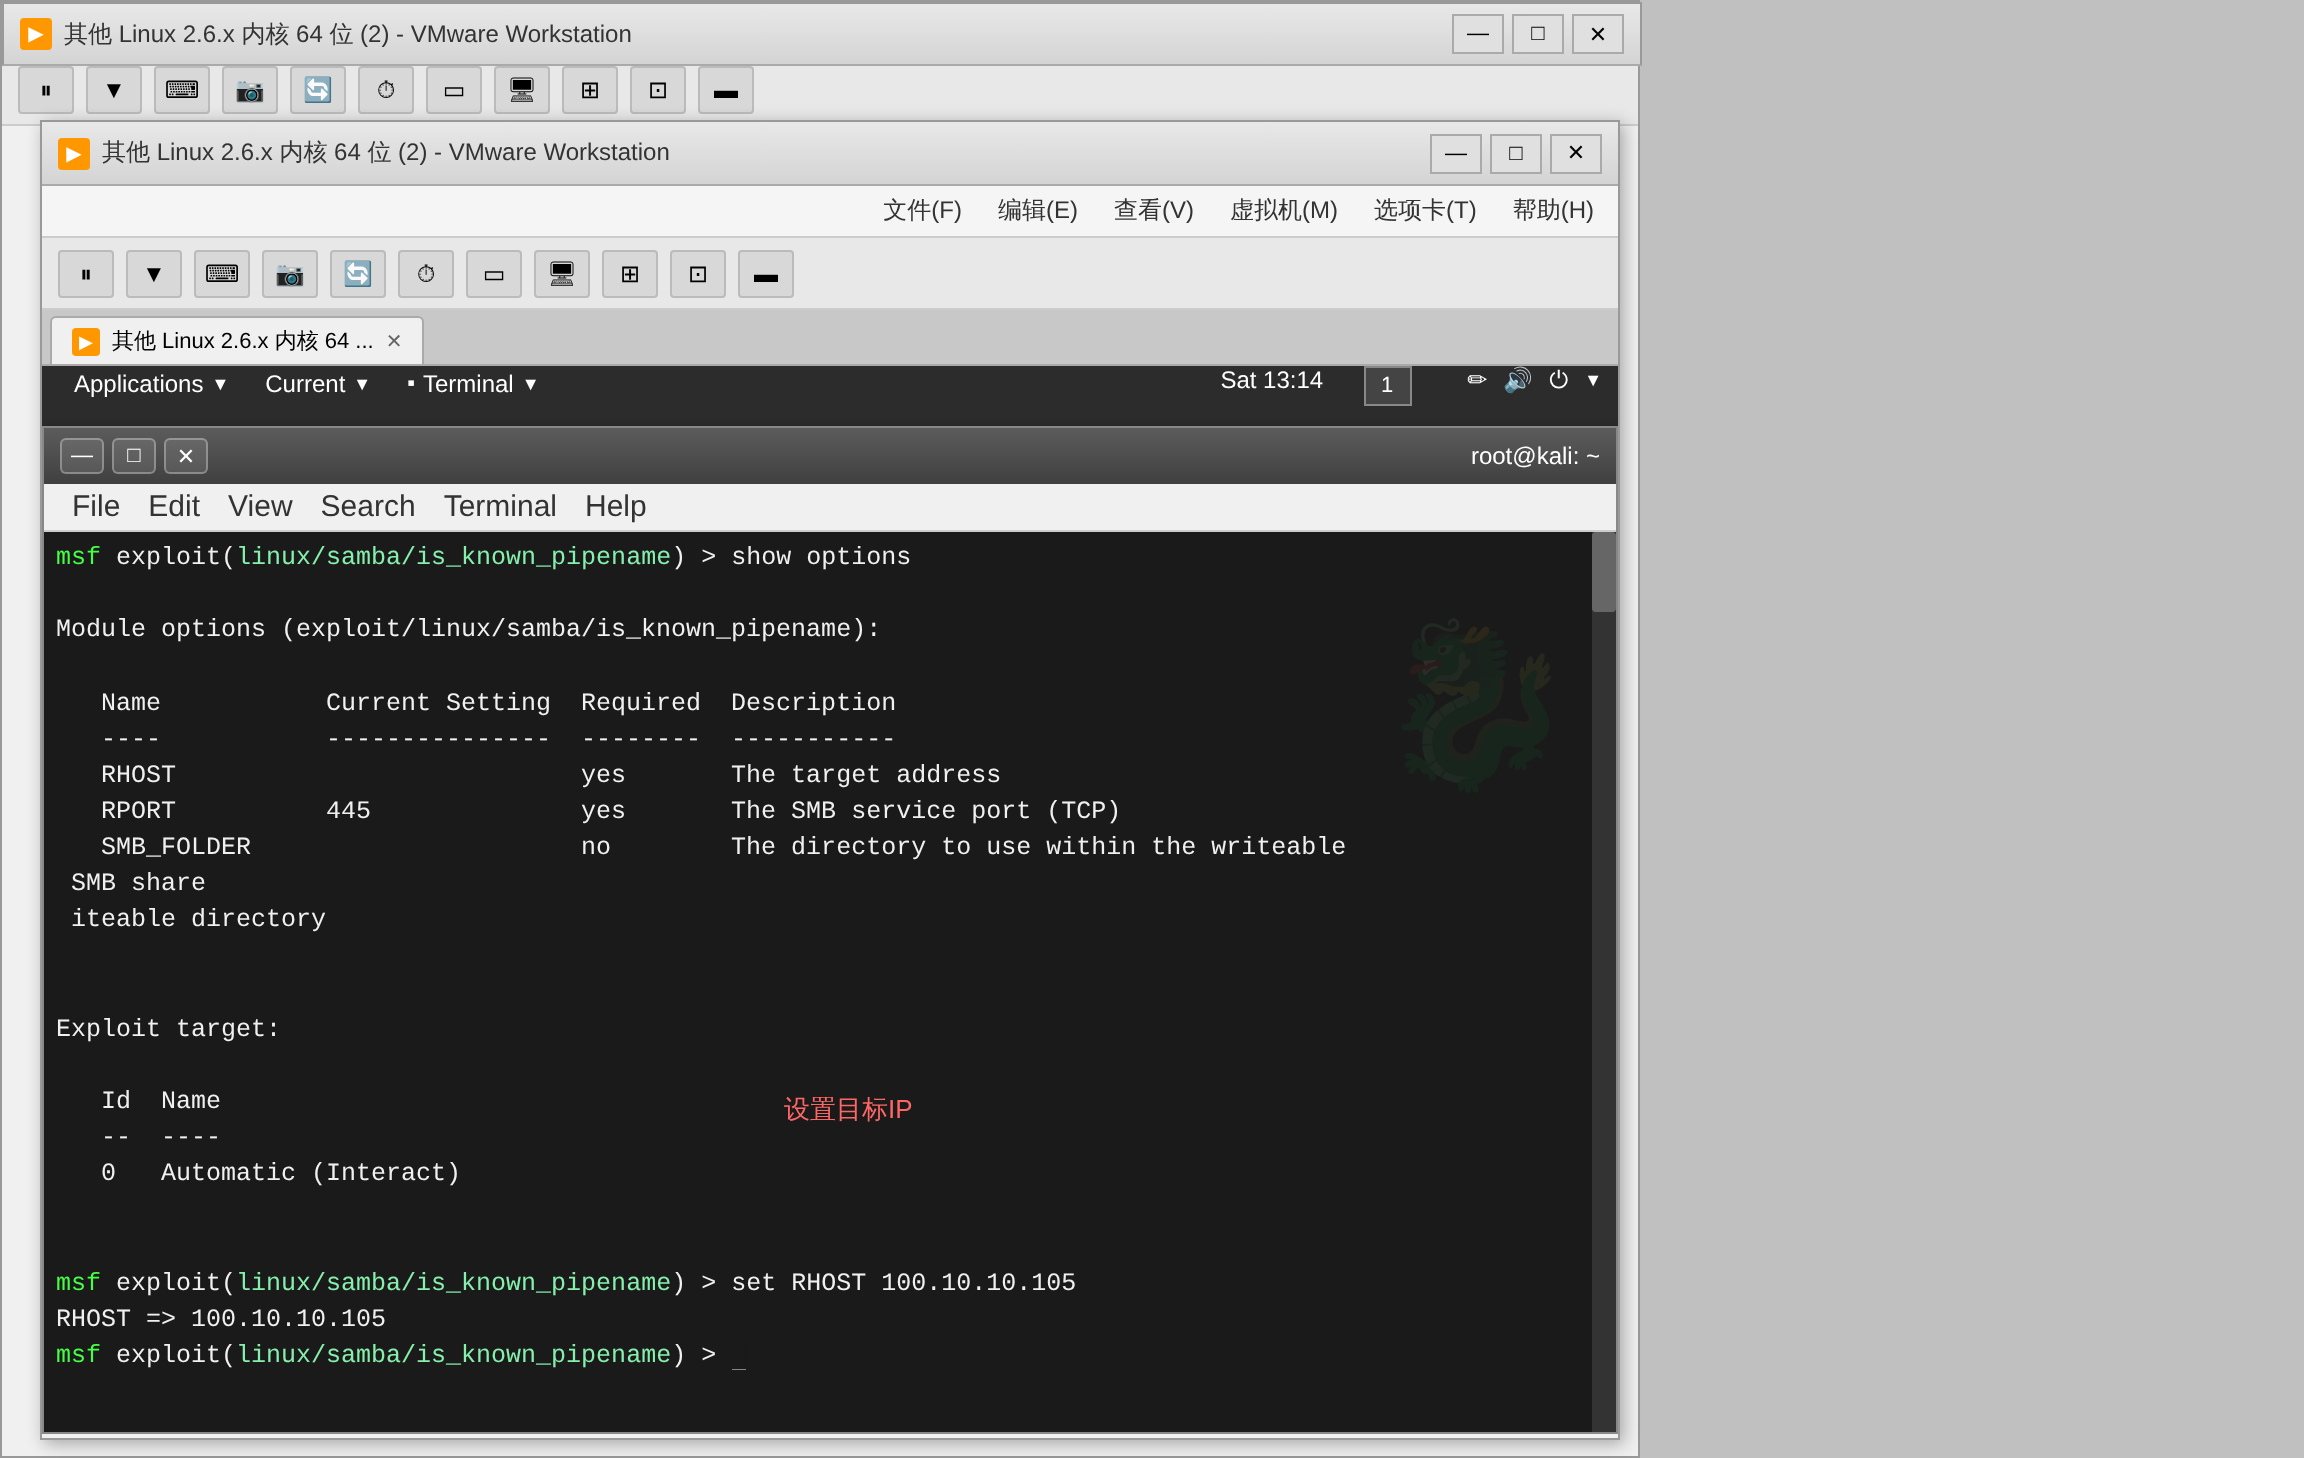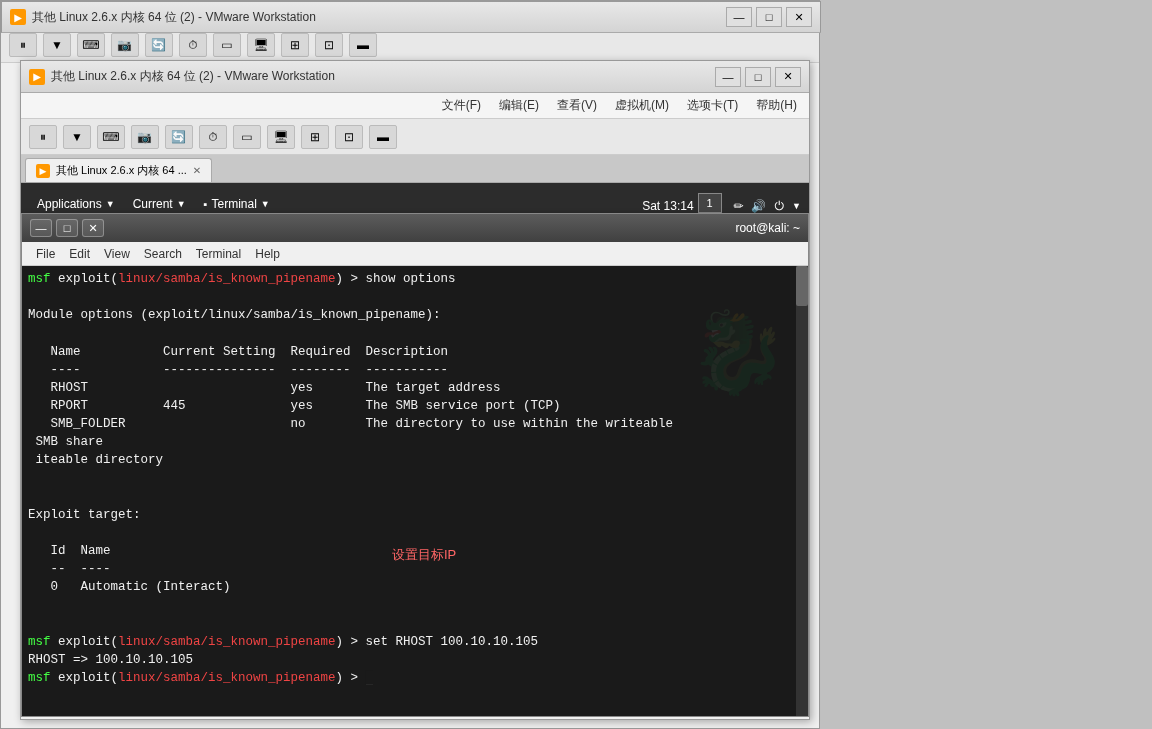--- a/index.html
+++ b/index.html
@@ -170,25 +170,25 @@
       font-size: 10px;
       color: #666;
       cursor: pointer;
     }
 
     
     .linux-topbar {
       height: 30px;
       background: #2c2c2c;
       display: flex;
-      align-items: flex-end;
+      align-items: flex-start;
       padding: 0 8px;
       color: white;
       font-size: 12px;
-      gap: 4px;
+      gap: 20px;
     }
 
     .linux-topbar .app-menu {
       display: flex;
       align-items: center;
       gap: 2px;
     }
 
     .linux-topbar .app-item {
       padding: 2px 8px;
@@ -250,21 +250,21 @@
       cursor: pointer;
     }
 
     .terminal-menubar {
       height: 24px;
       background: #f0f0f0;
       border-bottom: 1px solid #ccc;
       display: flex;
       align-items: center;
       padding: 0 8px;
-      font-size: 12px;
+      font-size: 15px;
       color: #333;
       gap: 2px;
     }
 
     .terminal-menubar span {
       padding: 2px 6px;
       cursor: pointer;
     }
 
     
@@ -277,21 +277,21 @@
       height: calc(100% - 52px);
       overflow: hidden;
       position: relative;
     }
 
     .terminal-content .line {
       line-height: 1.45;
       white-space: pre;
     }
 
-    .red { color: #ef4444; }
+    .red { color: #86efac; }
     .green { color: #44ff44; }
     .annotation {
       color: #ff6666;
       font-family: 'SimSun', 'MS Gothic', Arial, sans-serif;
       font-size: 13px;
       position: absolute;
       top: 280px;
       left: 370px;
     }
 

